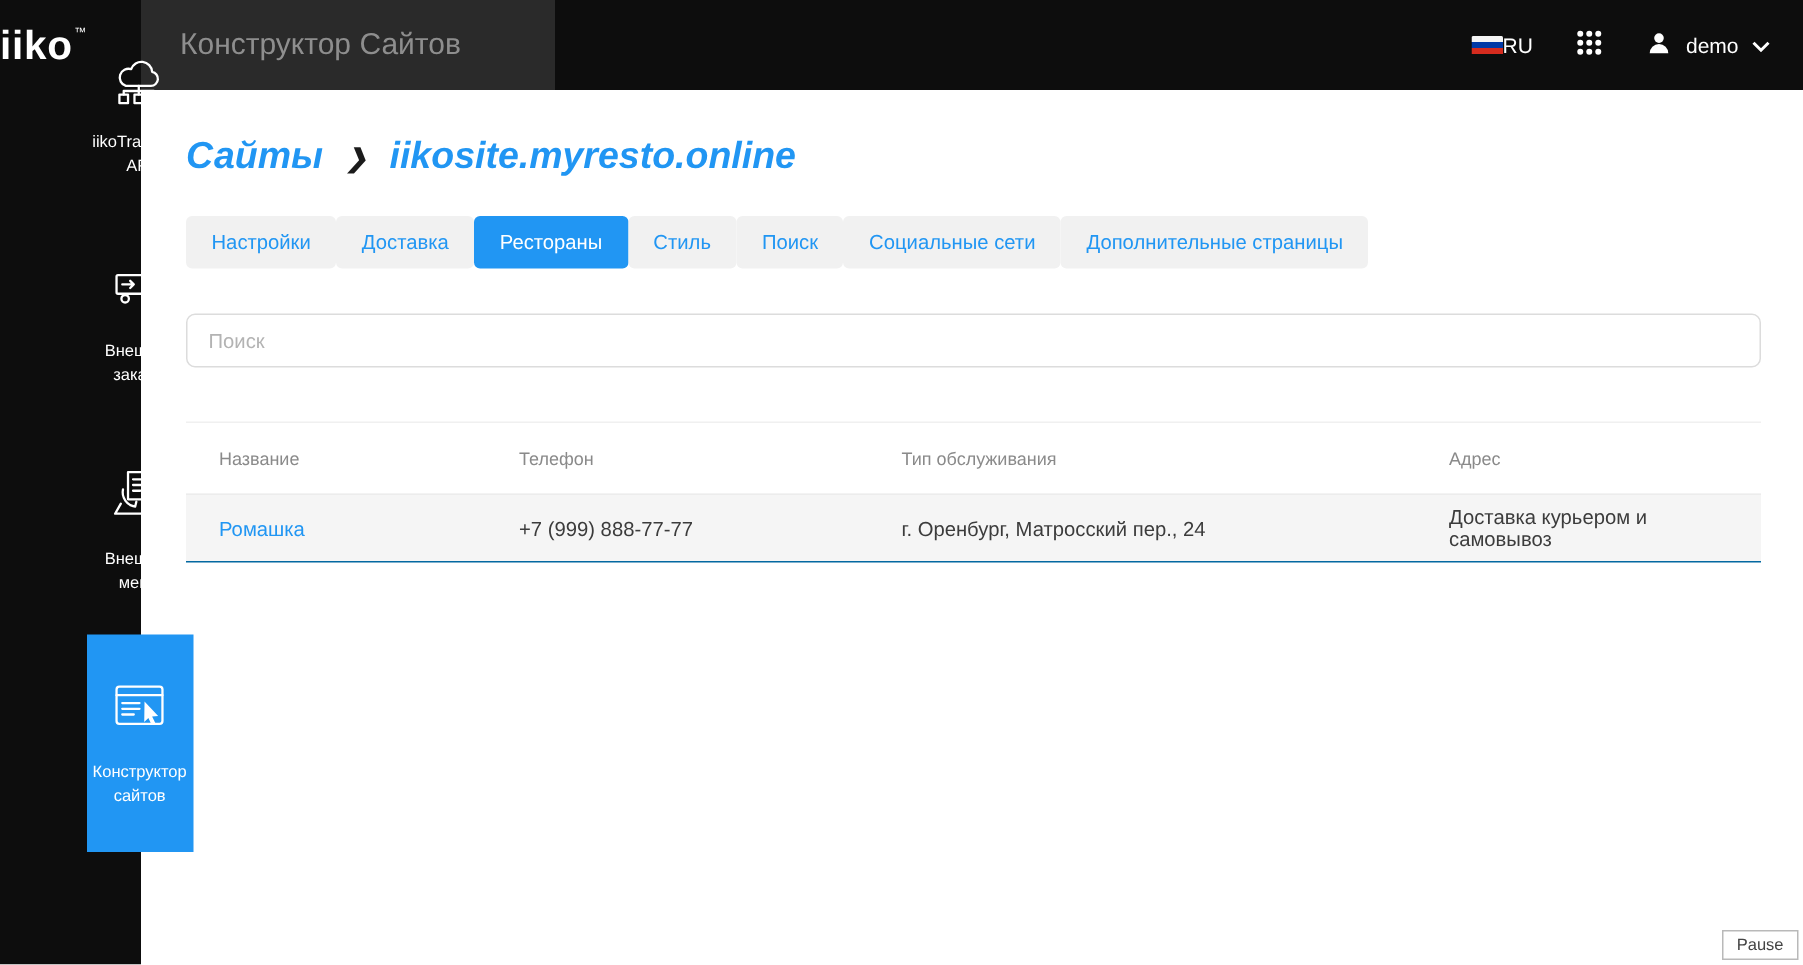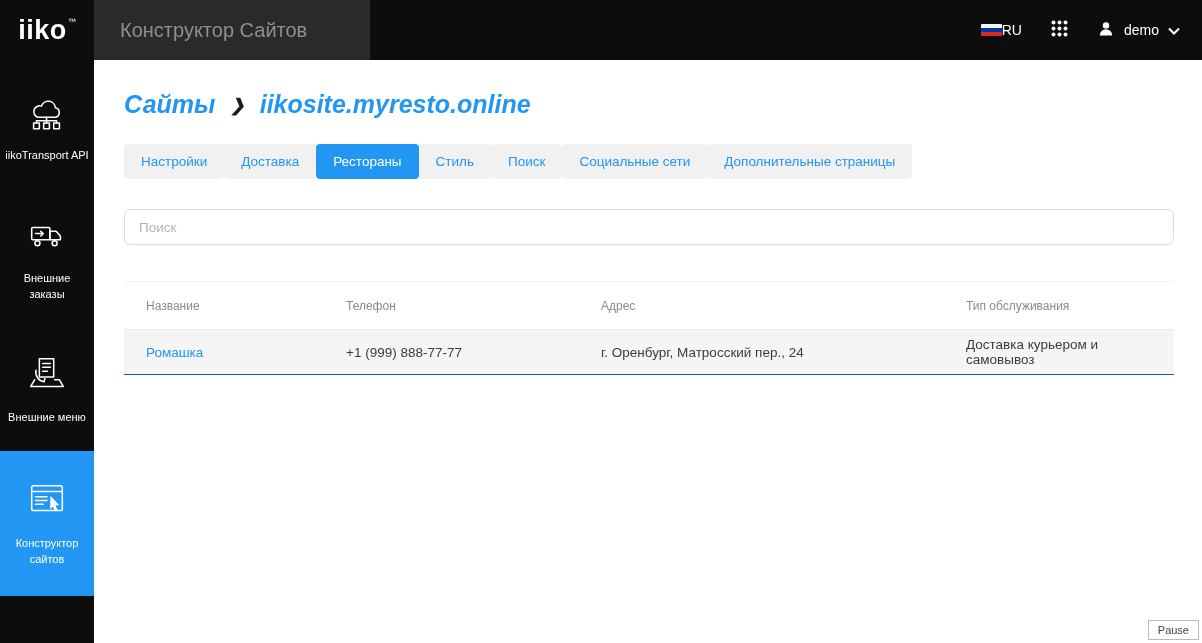--- a/index.html
+++ b/index.html
@@ -8,21 +8,21 @@
     font-family:"Liberation Sans", sans-serif;
     background:#ffffff;
     position:relative;
     overflow:hidden;
   }
 
   
   .sidebar {
     position:absolute; left:0; top:0; width:94px; height:643px;
     background:#0d0d0d; color:#fff; z-index:3;
-    display:flex; flex-direction:column;
+    display:flex; 
   }
   .logo {
     height:60px; display:flex; align-items:center; justify-content:center;
     cursor:pointer; flex-shrink:0;
   }
   .logo-text { font-size:27px; font-weight:bold; letter-spacing:0.5px; }
   .logo-tm { font-size:8px; vertical-align:top; margin-left:1px; position:relative; top:-9px; }
   .nav { display:flex; flex-direction:column; margin-top:6px; }
   .nav-item {
     display:flex; flex-direction:column; align-items:center; text-align:center;
@@ -220,26 +220,26 @@
   </div>
 
   <div class="search-wrap">
     <input class="search-input" type="text" placeholder="Поиск" style="">
   </div>
 
   <div class="table">
     <div class="thead">
       <span>Название</span>
       <span>Телефон</span>
+      <span>Тип обслуживания</span>
       <span>Адрес</span>
-      <span>Тип обслуживания</span>
     </div>
     <div class="trow">
       <span class="name-link">Ромашка</span>
-      <span>+1 (999) 888-77-77</span>
+      <span>+7 (999) 888-77-77</span>
       <span>г. Оренбург, Матросский пер., 24</span>
       <span>Доставка курьером и самовывоз</span>
     </div>
   </div>
 
 </main>
 
 <button class="pause-btn">Pause</button>
 
 </body></html>

